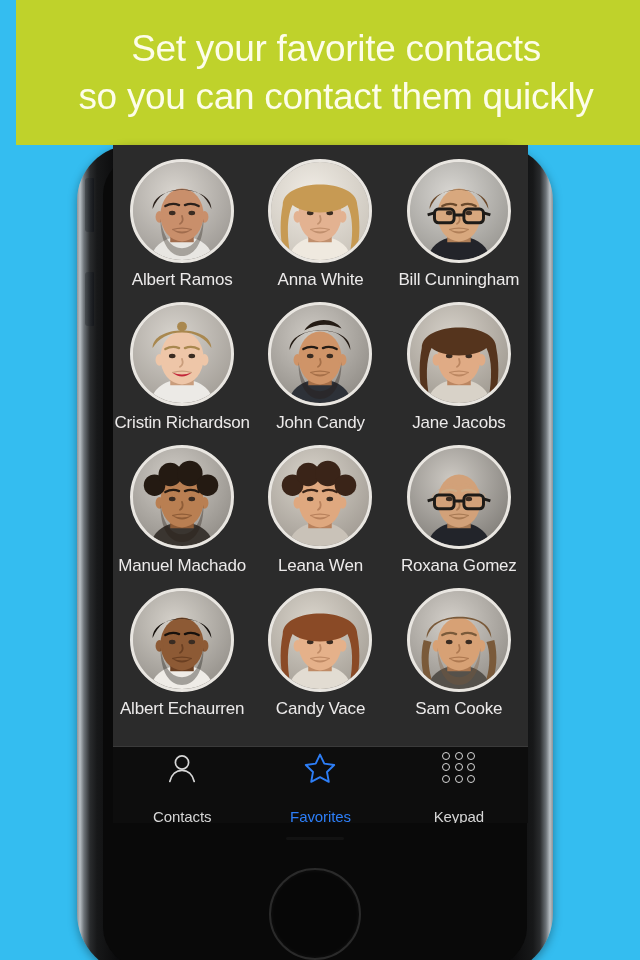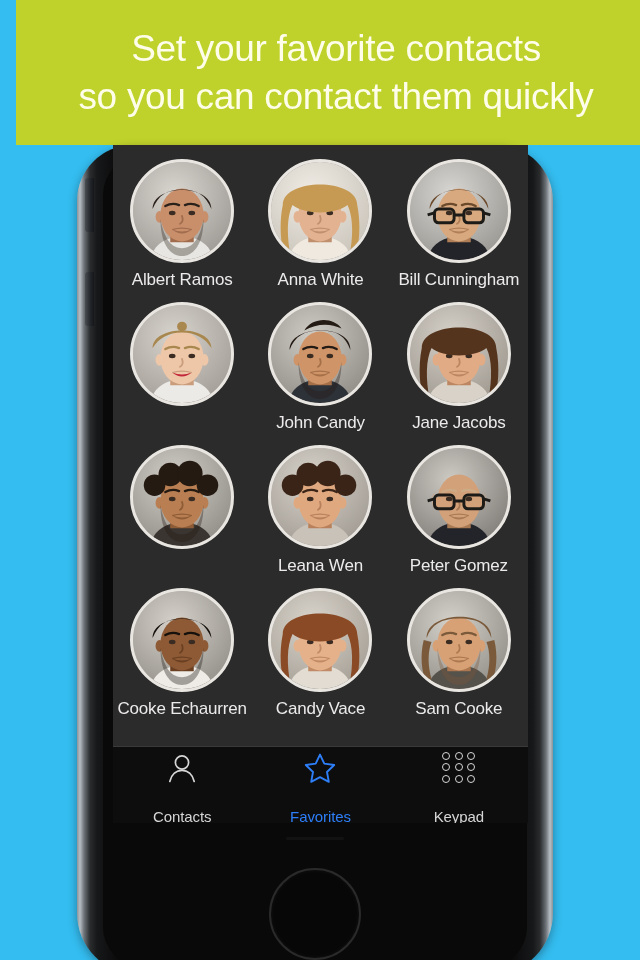--- a/index.html
+++ b/index.html
@@ -299,20 +299,21 @@
       <path d="M50 55 q2 6 -2 8" stroke="#c99d7c" stroke-width="1.8" fill="none" stroke-linecap="round"></path>
       <path d="M40 69 q10 8 20 0 q-10 4 -20 0 Z" fill="#c2263a"></path>
       <path d="M40 69 q10 -3 20 0" stroke="#c99d7c" stroke-width="1.4" fill="none"></path>
       <path d="M20 44 C20 20 80 20 80 44 C74 34 64 28 50 28 C36 28 26 34 20 44 Z" fill="#a9884f"></path>
             <circle cx="50" cy="22" r="5" fill="#a9884f"></circle>
 
       <rect width="100" height="100" fill="none"></rect>
     </g>
   </svg>
           </div>
+          <div class="contact-name">Cristin Richardson</div>
         </div>
         <div class="contact-cell">
           <div class="avatar-wrap">
             <svg class="avatar-svg" viewBox="0 0 100 100" preserveAspectRatio="xMidYMid slice">
     <defs>
       <radialGradient id="g4" cx="42%" cy="32%" r="78%">
         <stop offset="0%" stop-color="#cfcbc5"></stop>
                   <stop offset="100%" stop-color="#8d8983"></stop>
       </radialGradient>
       <clipPath id="c4">
@@ -408,20 +409,21 @@
       <path d="M18 46 C16 18 84 16 82 46 C78 36 70 30 50 30 C30 30 22 36 18 46 Z" fill="#241a12"></path>
             <circle cx="22" cy="38" r="11" fill="#241a12"></circle>
                 <circle cx="38" cy="27" r="12" fill="#241a12"></circle>
             <circle cx="58" cy="26" r="13" fill="#241a12"></circle>
                 <circle cx="76" cy="38" r="11" fill="#241a12"></circle>
 
       <rect width="100" height="100" fill="none"></rect>
     </g>
   </svg>
           </div>
+          <div class="contact-name">Manuel Machado</div>
         </div>
         <div class="contact-cell">
           <div class="avatar-wrap">
             <svg class="avatar-svg" viewBox="0 0 100 100" preserveAspectRatio="xMidYMid slice">
     <defs>
       <radialGradient id="g7" cx="42%" cy="32%" r="78%">
         <stop offset="0%" stop-color="#d9d4cb"></stop>
                   <stop offset="100%" stop-color="#9e9890"></stop>
       </radialGradient>
       <clipPath id="c7">
@@ -487,21 +489,21 @@
          <rect x="25" y="48" width="20" height="14" rx="4"></rect>
          <rect x="55" y="48" width="20" height="14" rx="4"></rect>
          <path d="M45 54 h10"></path>
                   <path d="M25 52 l-7 2"></path>
                   <path d="M75 52 l7 2"></path>
        </g>
       <rect width="100" height="100" fill="none"></rect>
     </g>
   </svg>
           </div>
-          <div class="contact-name">Peter Gomez</div>
+          <div class="contact-name">Roxana Gomez</div>
         </div>
         <div class="contact-cell">
           <div class="avatar-wrap">
             <svg class="avatar-svg" viewBox="0 0 100 100" preserveAspectRatio="xMidYMid slice">
     <defs>
       <radialGradient id="g9" cx="42%" cy="32%" r="78%">
         <stop offset="0%" stop-color="#d5d1ca"></stop>
                   <stop offset="100%" stop-color="#918d87"></stop>
       </radialGradient>
       <clipPath id="c9">
@@ -522,21 +524,21 @@
       <path d="M53 44 q7 -3 14 1" stroke="#15100c" stroke-width="2.4" fill="none" stroke-linecap="round"></path>
       <path d="M50 55 q2 6 -2 8" stroke="#6a3f22" stroke-width="1.8" fill="none" stroke-linecap="round"></path>
       <path d="M40 69 q10 8 20 0 q-10 4 -20 0 Z" fill="#6a3f22"></path>
       <path d="M40 69 q10 -3 20 0" stroke="#6a3f22" stroke-width="1.4" fill="none"></path>
       <path d="M20 48 C20 22 80 22 80 48 C74 34 66 28 50 28 C34 28 26 34 20 48 Z" fill="#15100c"></path>
 
       <rect width="100" height="100" fill="none"></rect>
     </g>
   </svg>
           </div>
-          <div class="contact-name">Cooke Echaurren</div>
+          <div class="contact-name">Albert Echaurren</div>
         </div>
         <div class="contact-cell">
           <div class="avatar-wrap">
             <svg class="avatar-svg" viewBox="0 0 100 100" preserveAspectRatio="xMidYMid slice">
     <defs>
       <radialGradient id="g10" cx="42%" cy="32%" r="78%">
         <stop offset="0%" stop-color="#dad5cc"></stop>
                   <stop offset="100%" stop-color="#a29c93"></stop>
       </radialGradient>
       <clipPath id="c10">

